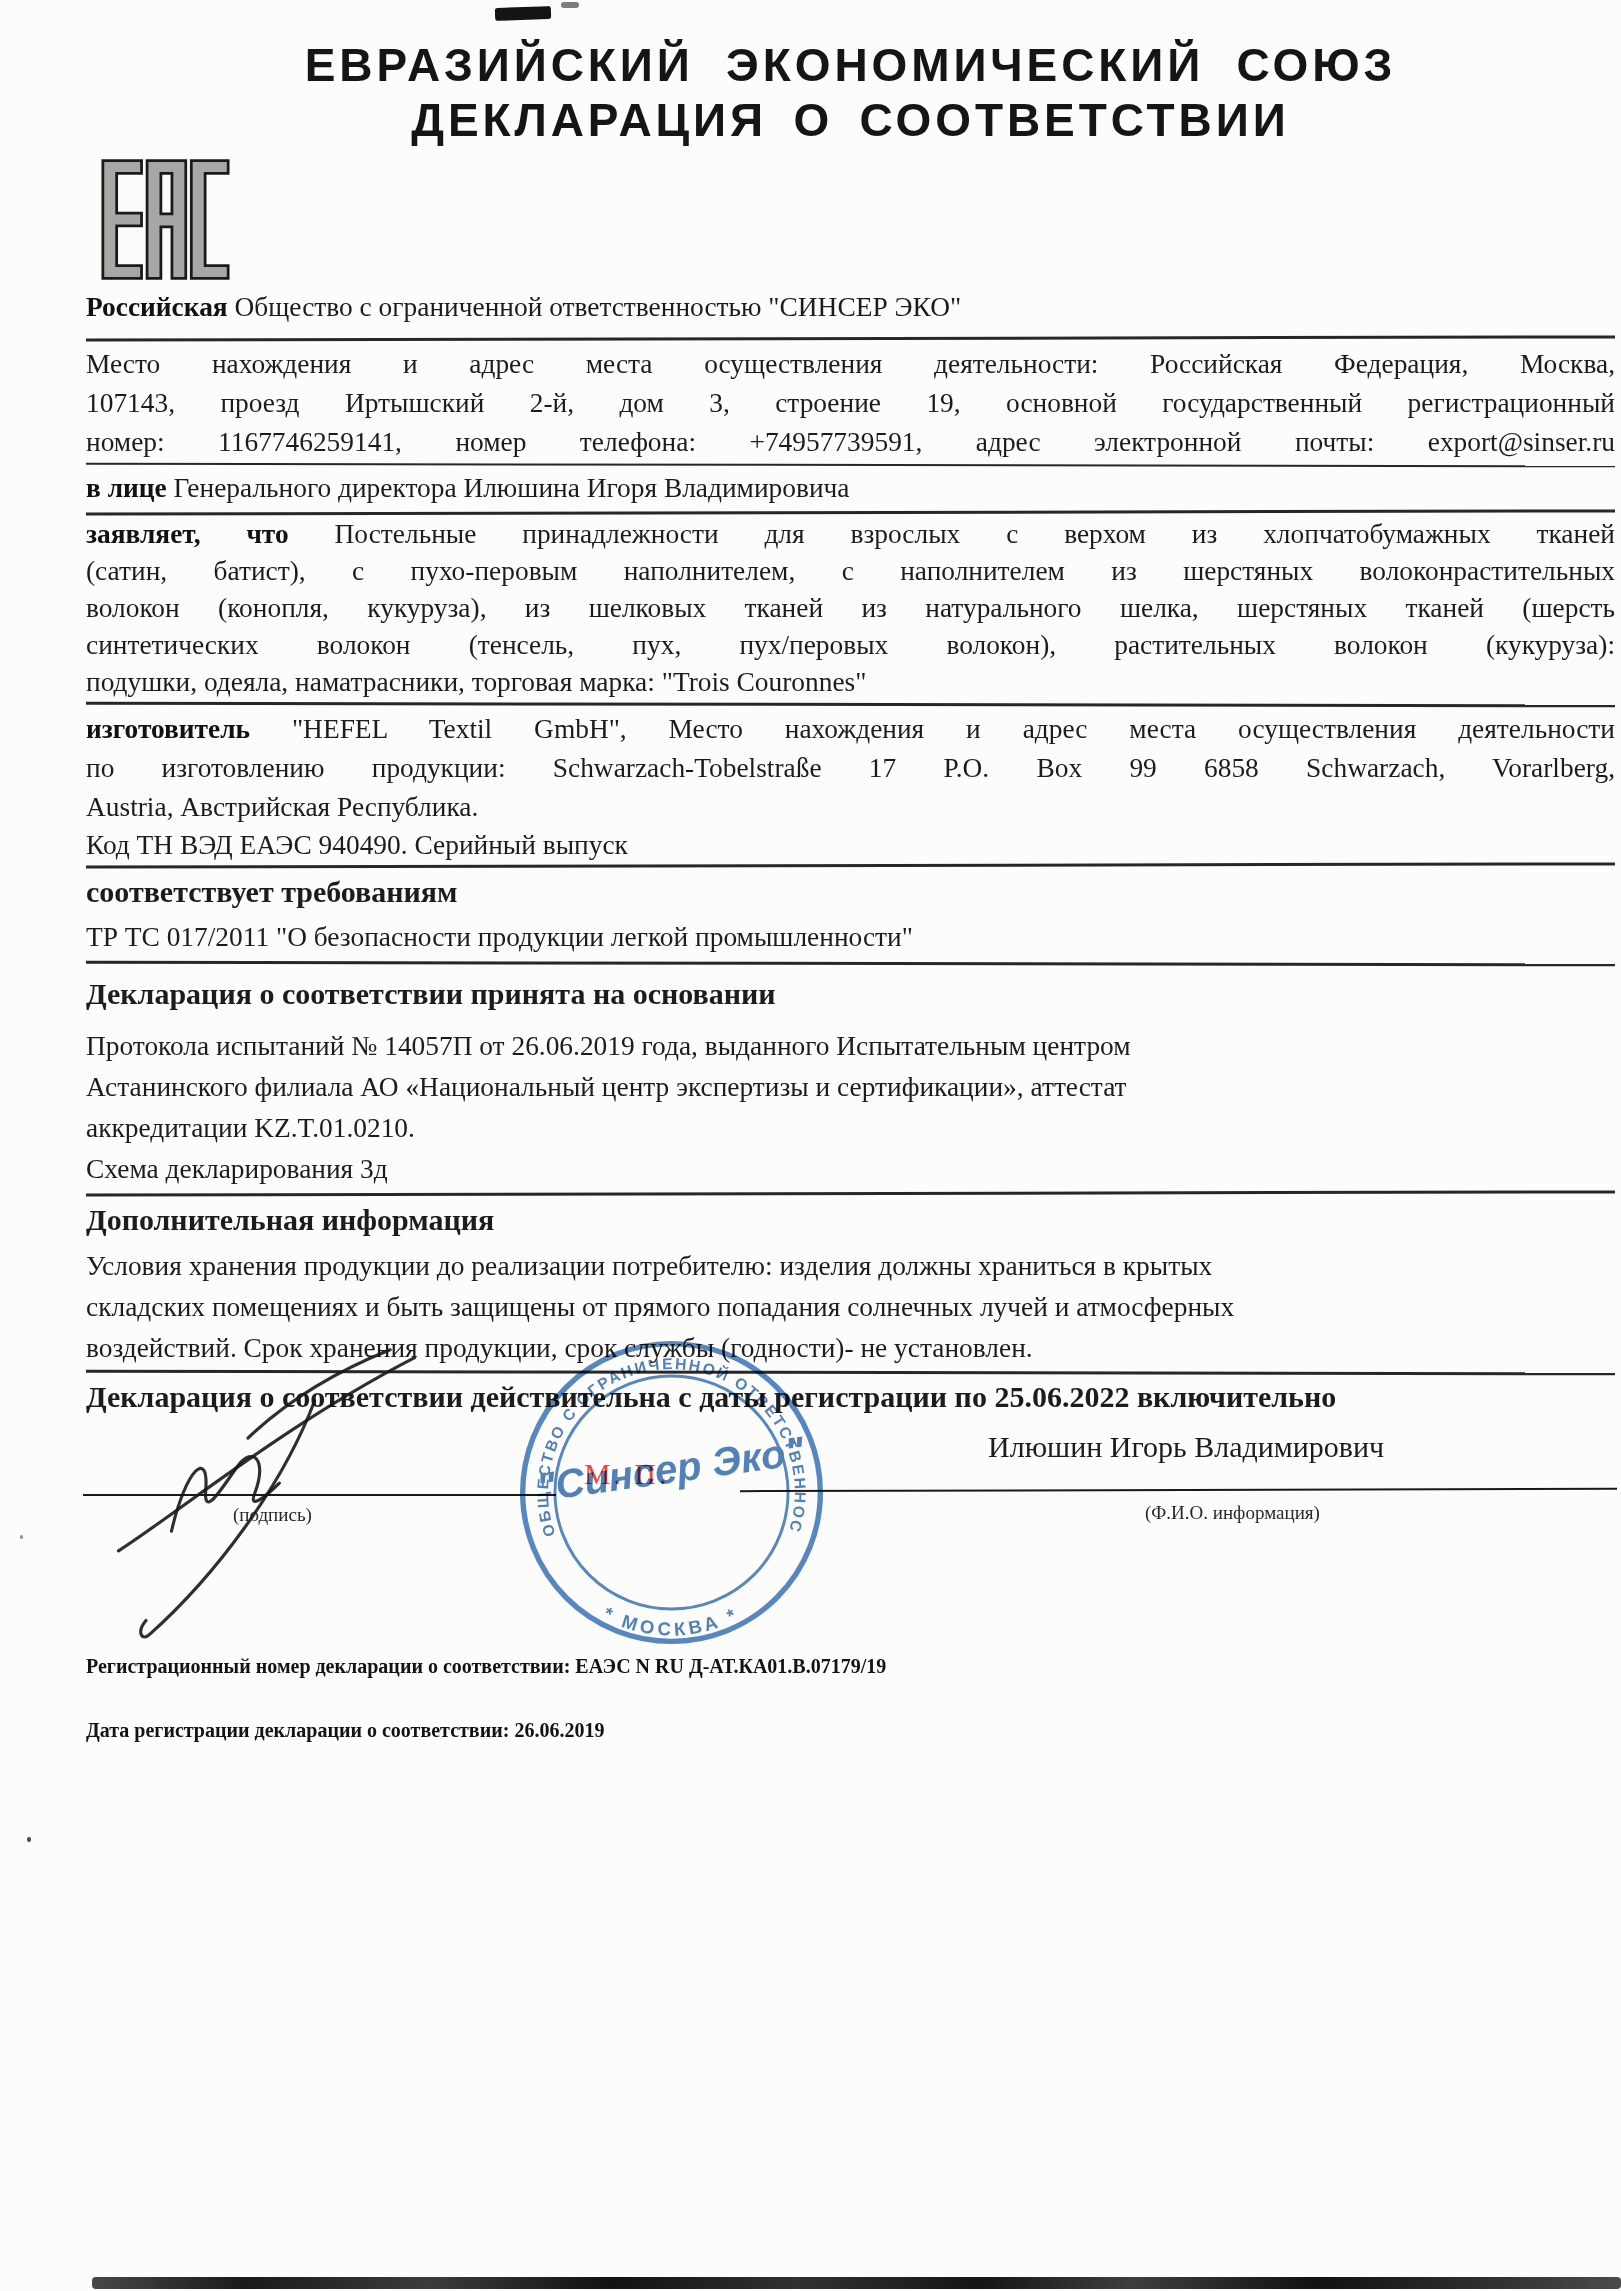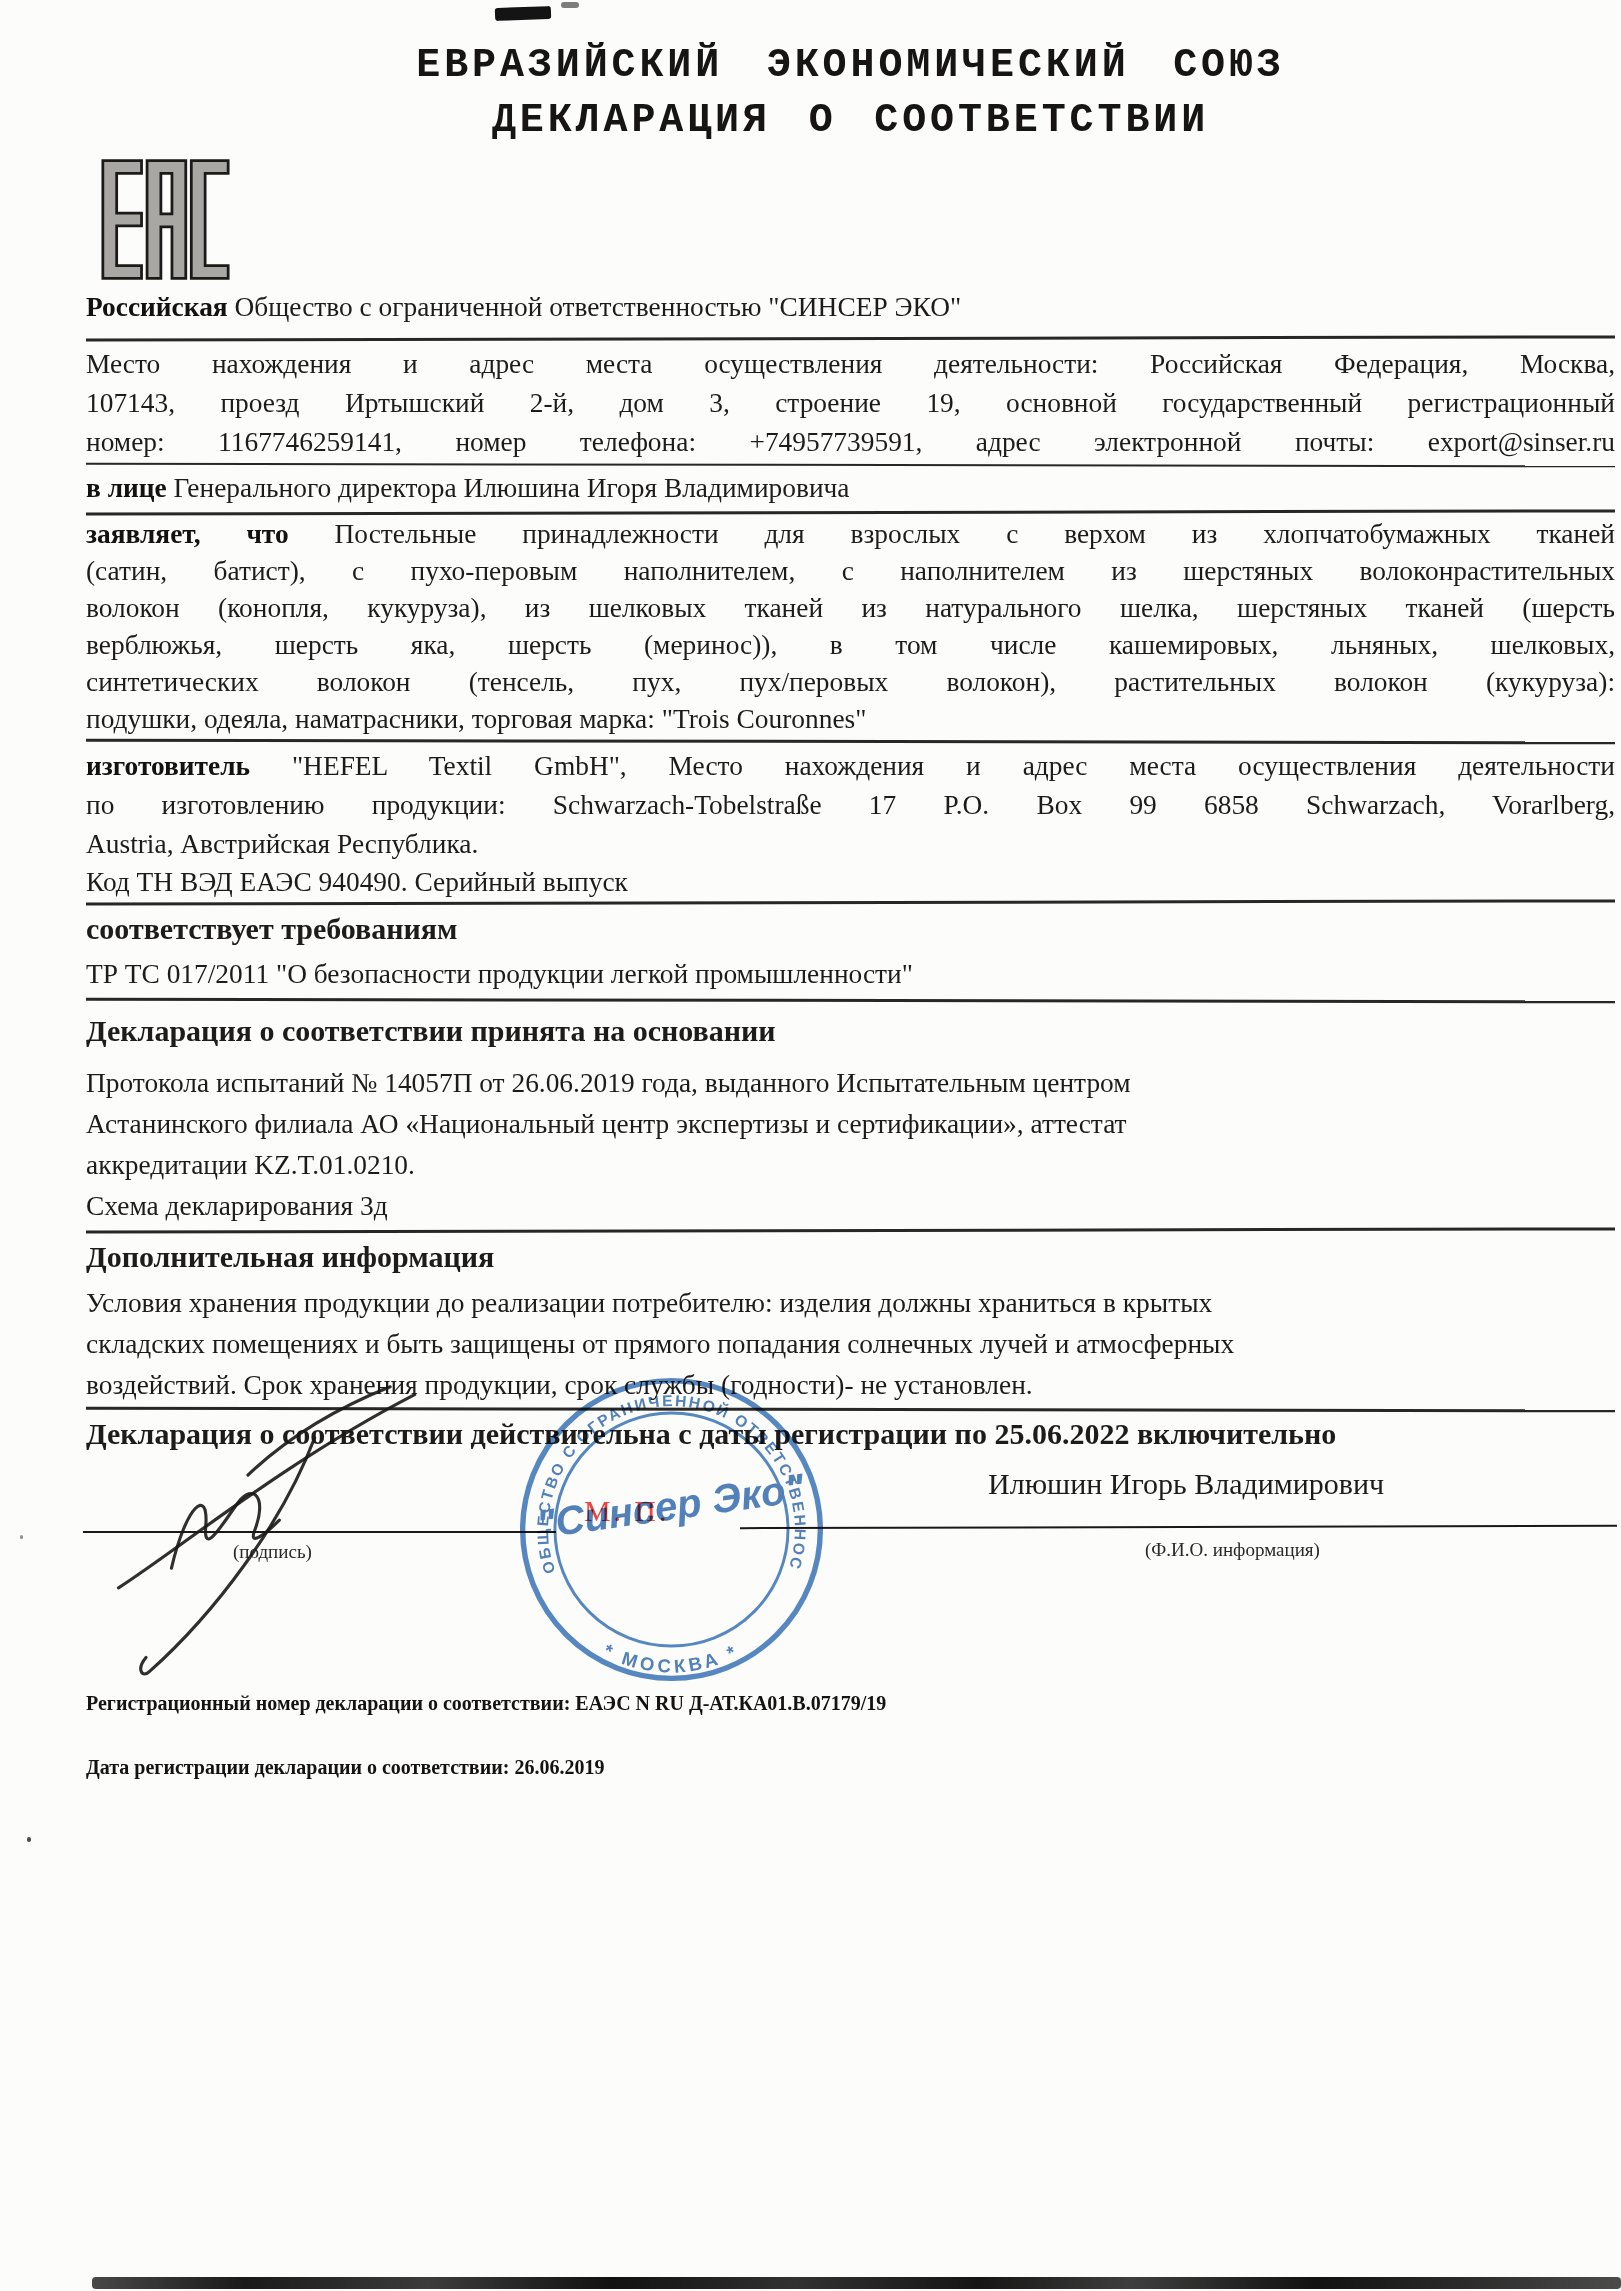--- a/index.html
+++ b/index.html
@@ -3,23 +3,23 @@
 <meta charset="utf-8">
 <style>
   html,body{margin:0;padding:0;background:#e8e8e8;}
   .page{
     position:relative;width:1621px;height:2292px;margin:0 auto;
     background:#fcfcfa;overflow:hidden;color:#1d1c1a;
     font-family:"Liberation Serif","DejaVu Serif",serif;
   }
   .content{position:absolute;left:86px;top:0;width:1529px;}
   .title{
-    text-align:center;font-weight:bold;font-size:40px;line-height:49px;
+    text-align:center;font-weight:bold;font-size:46px;line-height:49px;
     letter-spacing:3.9px;word-spacing:15.7px;margin-top:41px;
-    font-family:Liberation Mono, monospace;color:#161514;
+    font-family:Liberation Sans, sans-serif;color:#161514;
   }
   .title2{margin-top:5.9px;word-spacing:9.8px;}
   .eac{position:absolute;left:14.7px;top:155px;width:129px;height:129px;}
   .line{font-size:27.4px;line-height:39px;color:#1d1c1a;}
   .nowrap{white-space:nowrap;}
   .stretch{text-align:justify;text-align-last:justify;}
   b{color:#131211;}
   .rule{height:2.9px;background:#161514;opacity:.92;}
   .rule.thin{height:2px;}
   .t1{transform:rotate(-0.12deg);}
@@ -102,21 +102,20 @@
       <b>в лице</b>
       <span>Генерального директора Илюшина Игоря Владимировича</span>
     </div>
 
     <div class="rule mt4 t1"></div>
 
     <div class="mt2 lh38">
       <div class="line stretch"><b>заявляет, что</b> <span>Постельные принадлежности для взрослых с верхом из хлопчатобумажных тканей</span></div>
       <div class="line stretch">(сатин, батист), с пухо-перовым наполнителем, с наполнителем из шерстяных волоконрастительных</div>
       <div class="line stretch">волокон (конопля, кукуруза),  из шелковых тканей из натурального шелка,  шерстяных тканей (шерсть</div>
-      <div class="line stretch">верблюжья, шерсть яка, шерсть (меринос)), в том числе кашемировых, льняных, шелковых,</div>
       <div class="line stretch">синтетических волокон (тенсель, пух, пух/перовых волокон), растительных волокон (кукуруза):</div>
       <div class="line nowrap">подушки, одеяла, наматрасники, торговая марка: "Trois Couronnes"</div>
     </div>
 
     <div class="rule mt2 t2"></div>
 
     <div class="mt4">
       <div class="line stretch"><b>изготовитель</b> <span>"HEFEL Textil GmbH", Место нахождения и адрес места осуществления деятельности</span></div>
       <div class="line stretch">по изготовлению продукции: Schwarzach-Tobelstraße 17 P.O. Box 99 6858 Schwarzach, Vorarlberg,</div>
       <div class="line nowrap">Austria, Австрийская Республика.</div>

